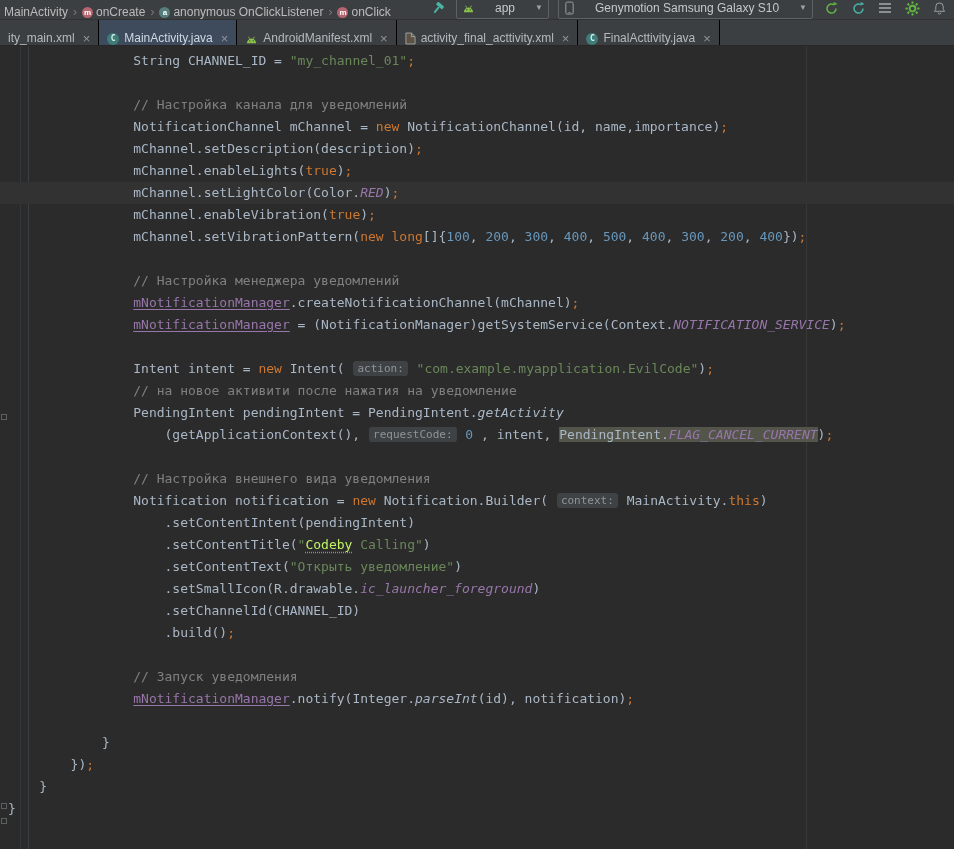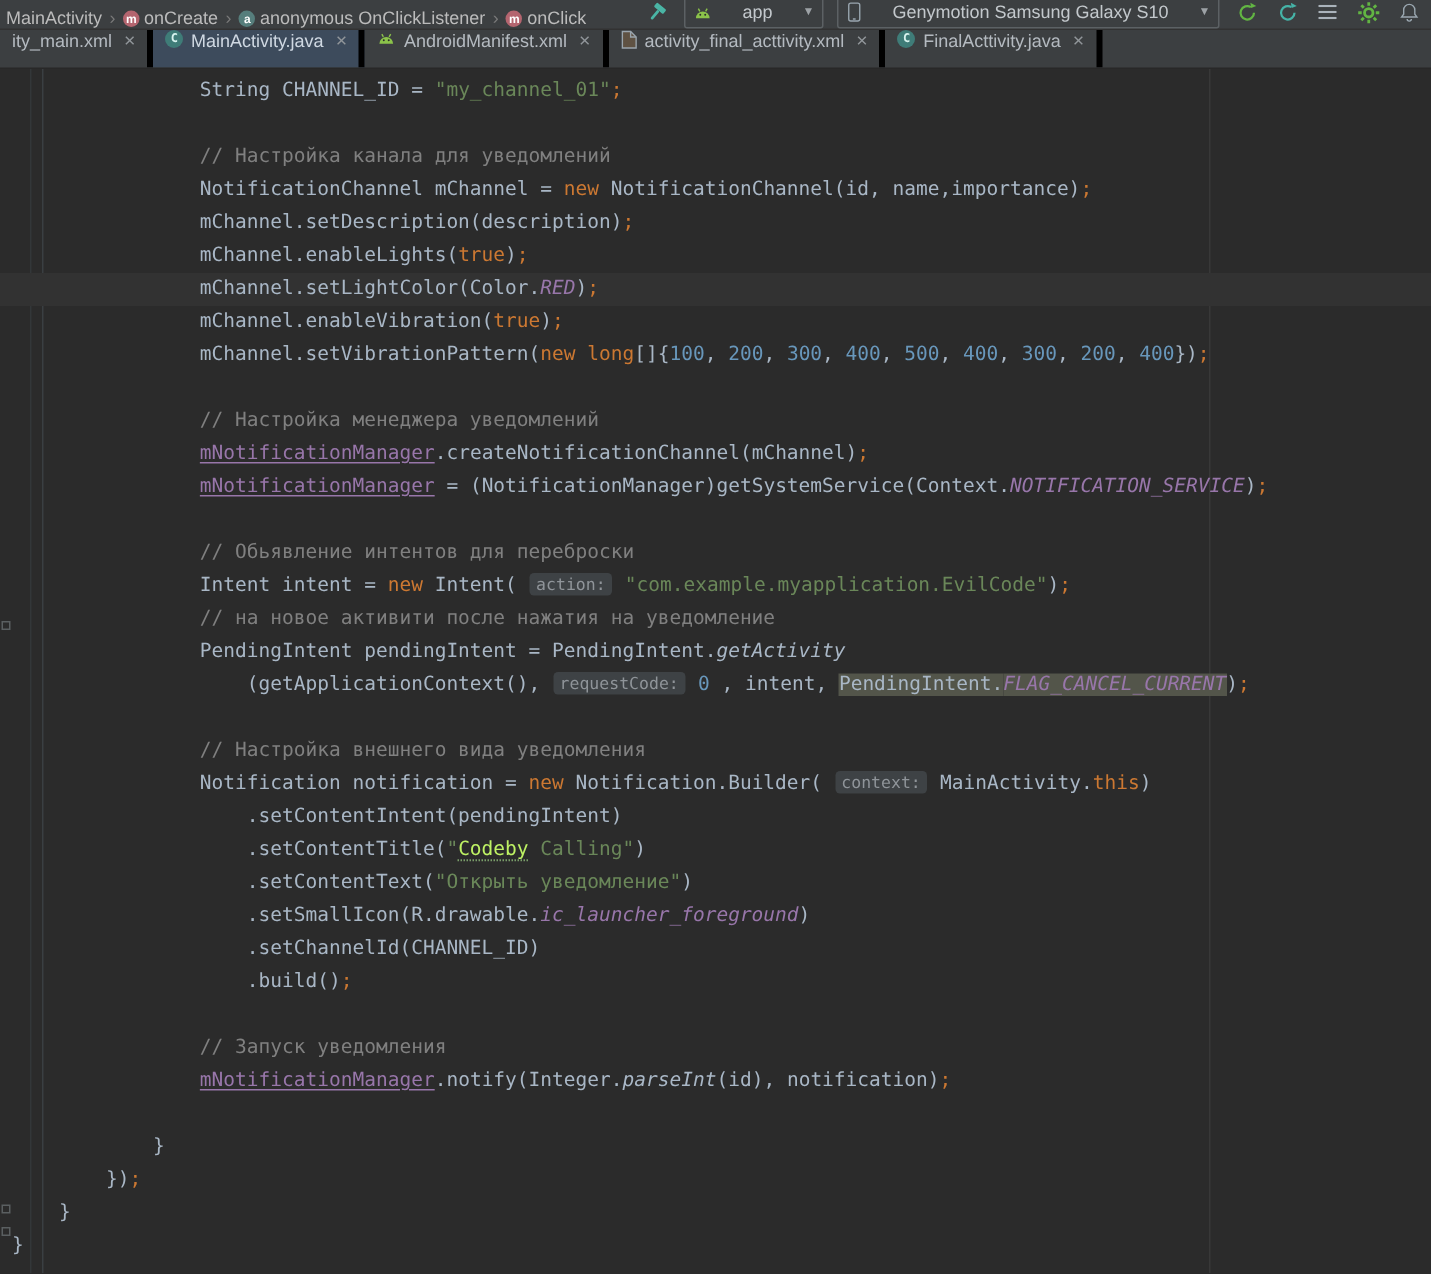--- a/index.html
+++ b/index.html
@@ -13,21 +13,21 @@
     color:#ffffff;text-align:center;display:inline-block;flex:none}
   .ico-m{background:#b4656f}
   .ico-a{background:#567e7c}
   .tb-right{margin-left:auto;display:flex;align-items:center;gap:9px;padding-right:2px}
   .combo{display:flex;align-items:center;gap:20px;border:1px solid #5c6164;border-radius:2px;height:22px;
     padding:0 5px;color:#c3c8cc}
   .chev{color:#9da2a6;font-size:8px;line-height:1}
   .tbicon{width:18px;height:18px;display:flex;align-items:center;justify-content:center}
   .tabbar{height:26px;background:#3c3f41;display:flex;border-bottom:1px solid #282828;
     font:12px "Liberation Sans",sans-serif;overflow:hidden}
-  .tab{display:flex;align-items:flex-start;gap:5px;padding:0 8px;border-right:4px solid #000000;color:#b4bac0}
+  .tab{display:flex;align-items:flex-end;gap:5px;padding:0 8px;border-right:1px solid #000000;color:#b4bac0}
   .tab.sel{background:#3d4b5c;color:#cfd8e2}
   .tab .close{color:#91969a;font-size:13px;margin-left:3px;line-height:1}
   .tabico{display:flex;align-items:center}
   .cls-ico{width:12px;height:12px;border-radius:50%;background:#3f7c78;color:#d7f3ef;
     font:700 8px/12px "DejaVu Sans Mono",monospace;text-align:center;display:inline-block}
   .editor{position:relative;height:803px;font:13px/22px "DejaVu Sans Mono",monospace;color:#a9b7c6;overflow:hidden}
   .vguide{position:absolute;top:0;bottom:0;width:1px}
   .g1{left:20px;background:#333739}
   .g2{left:28px;background:#3a3f42}
   .margin-line{left:806px;background:#383838}
@@ -198,21 +198,20 @@
       <div class="line"><span class="p">                mChannel.setDescription(description)</span><span class="k">;</span></div>
       <div class="line"><span class="p">                mChannel.enableLights(</span><span class="k">true</span><span class="p">)</span><span class="k">;</span></div>
       <div class="line cur"><span class="p">                mChannel.setLightColor(Color.</span><span class="sf">RED</span><span class="p">)</span><span class="k">;</span></div>
       <div class="line"><span class="p">                mChannel.enableVibration(</span><span class="k">true</span><span class="p">)</span><span class="k">;</span></div>
       <div class="line"><span class="p">                mChannel.setVibrationPattern(</span><span class="k">new long</span><span class="p">[]{</span><span class="n">100</span><span class="p">, </span><span class="n">200</span><span class="p">, </span><span class="n">300</span><span class="p">, </span><span class="n">400</span><span class="p">, </span><span class="n">500</span><span class="p">, </span><span class="n">400</span><span class="p">, </span><span class="n">300</span><span class="p">, </span><span class="n">200</span><span class="p">, </span><span class="n">400</span><span class="p">})</span><span class="k">;</span></div>
       <div class="line"></div>
       <div class="line"><span class="c">                // Настройка менеджера уведомлений</span></div>
       <div class="line"><span class="p">                </span><span class="f">mNotificationManager</span><span class="p">.createNotificationChannel(mChannel)</span><span class="k">;</span></div>
       <div class="line"><span class="p">                </span><span class="f">mNotificationManager</span><span class="p"> = (NotificationManager)getSystemService(Context.</span><span class="sf">NOTIFICATION_SERVICE</span><span class="p">)</span><span class="k">;</span></div>
       <div class="line"></div>
-      <div class="line"><span class="c">                // Обьявление интентов для переброски</span></div>
       <div class="line"><span class="p">                Intent intent = </span><span class="k">new</span><span class="p"> Intent( </span><span class="h">action:</span><span class="p"> </span><span class="s">"com.example.myapplication.EvilCode"</span><span class="p">)</span><span class="k">;</span></div>
       <div class="line"><span class="c">                // на новое активити после нажатия на уведомление</span></div>
       <div class="line"><span class="p">                PendingIntent pendingIntent = PendingIntent.</span><span class="i">getActivity</span></div>
       <div class="line"><span class="p">                    (getApplicationContext(), </span><span class="h">requestCode:</span><span class="p"> </span><span class="n">0</span><span class="p"> , intent, </span><span class="p hl">PendingIntent.</span><span class="sf hl">FLAG_CANCEL_CURRENT</span><span class="p">)</span><span class="k">;</span></div>
       <div class="line"></div>
       <div class="line"><span class="c">                // Настройка внешнего вида уведомления</span></div>
       <div class="line"><span class="p">                Notification notification = </span><span class="k">new</span><span class="p"> Notification.Builder( </span><span class="h">context:</span><span class="p"> MainActivity.</span><span class="k">this</span><span class="p">)</span></div>
       <div class="line"><span class="p">                    .setContentIntent(pendingIntent)</span></div>
       <div class="line"><span class="p">                    .setContentTitle(</span><span class="s">"</span><span class="st">Codeby</span><span class="s"> Calling"</span><span class="p">)</span></div>
       <div class="line"><span class="p">                    .setContentText(</span><span class="s">"Открыть уведомление"</span><span class="p">)</span></div>

